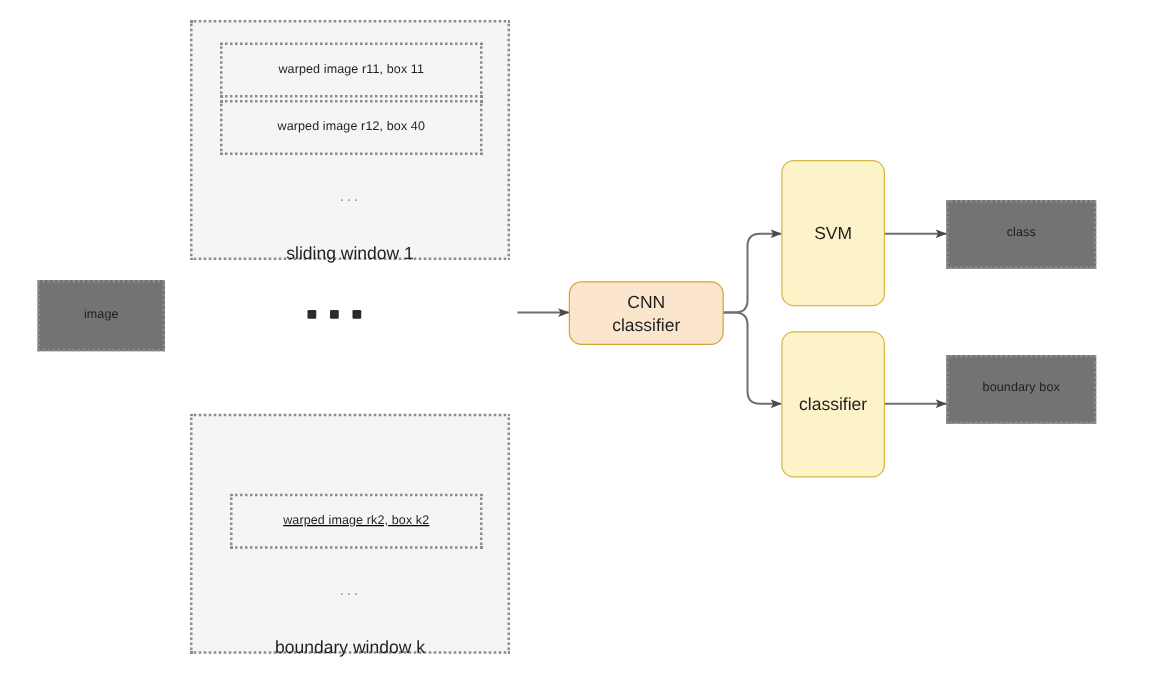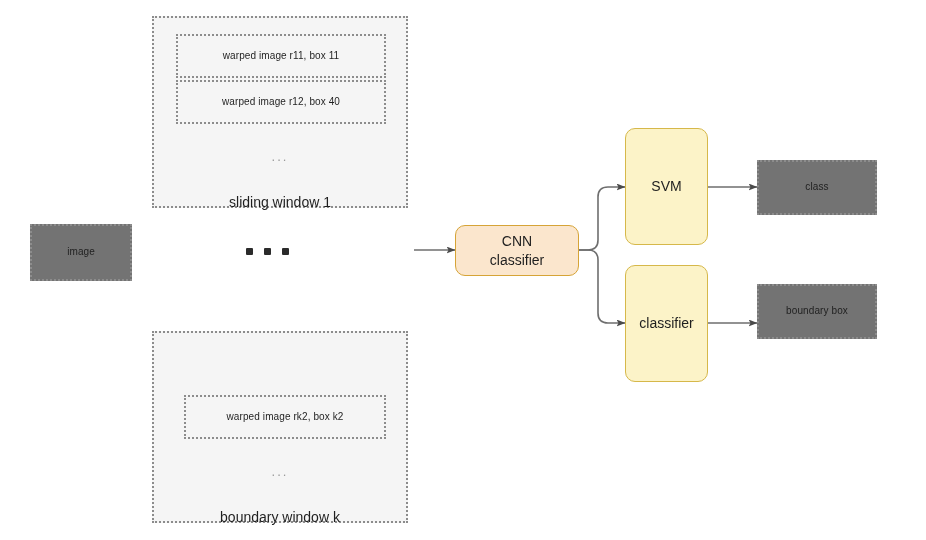--- a/index.html
+++ b/index.html
@@ -166,21 +166,21 @@
 
   <div id="mid-ellipsis" style="left:246px; top:248px;">
     <span></span>
     <span></span>
     <span></span>
   </div>
 
   <div class="dotted-group" style="left:152px; top:331px; width:256px; height:192px;">
 
 
-    <div class="inner-box" style="left:30px; top:62px; width:202px; height:44px;">
+    <div class="inner-box" style="left:30px; top:62px; width:202px; height:44px;text-decoration:underline;">
       <span class="box-label">warped image rk2, box k2</span>
     </div>
 
     <div class="group-ellipsis" style="top:132px;">...</div>
 
     <div class="group-caption" style="top:160px;">boundary window k</div>
   </div>
 
   <div class="proc-box" style="left:455px; top:225px; width:124px; height:51px;
               background:#fbe6cd; border:1.8px solid #d6a437;">

